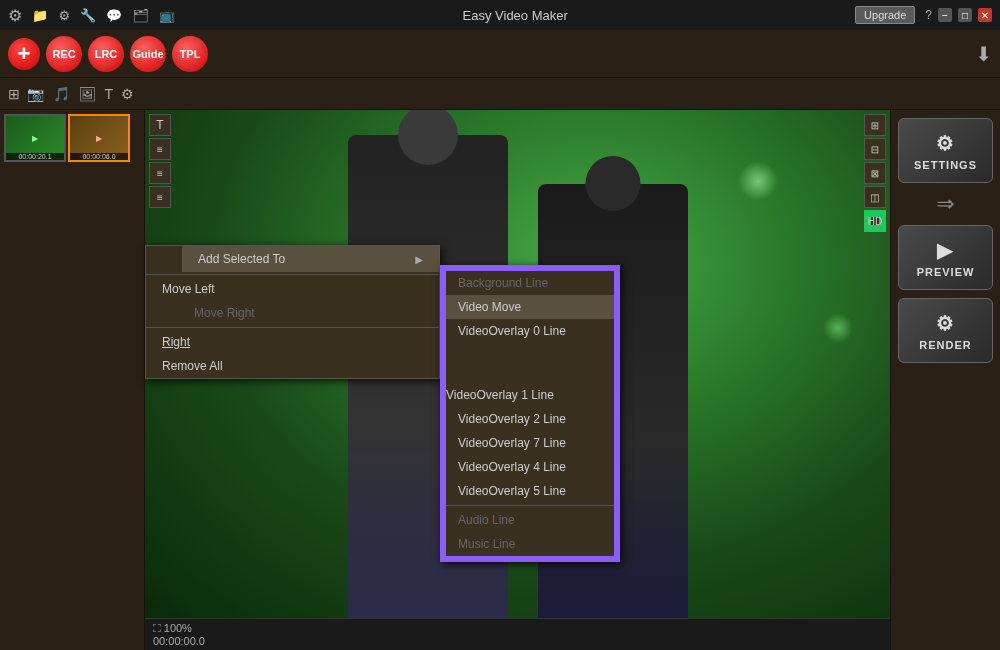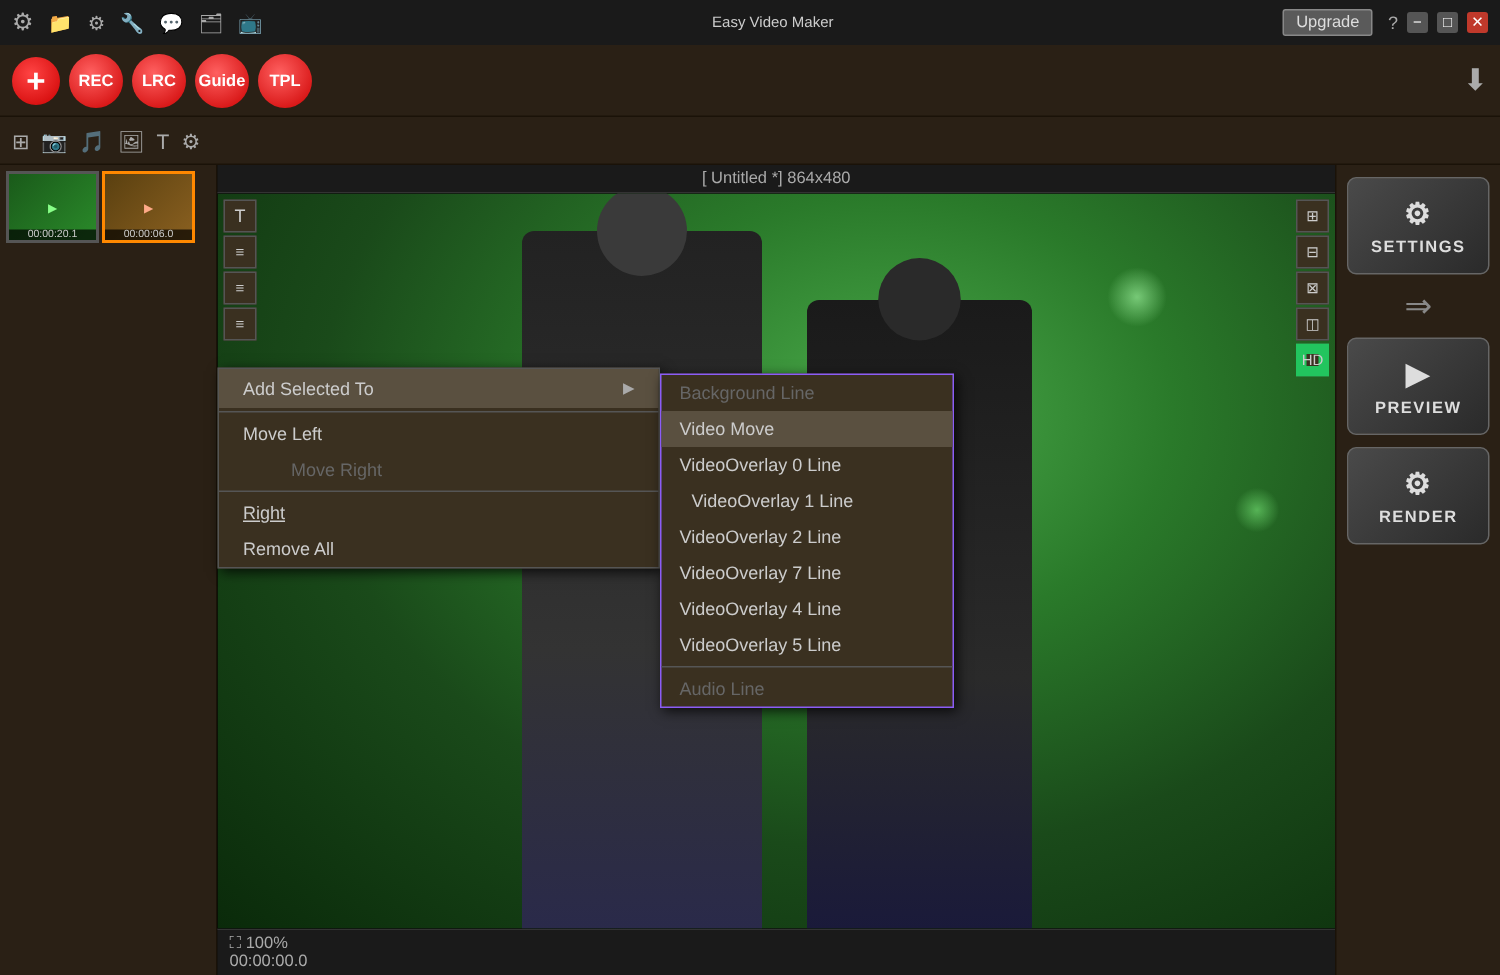--- a/index.html
+++ b/index.html
@@ -1,21 +1,21 @@
 <!DOCTYPE html>
 <html><head>
   <meta charset="utf-8">
   <style>
     * { margin: 0; padding: 0; box-sizing: border-box; }
     body { width: 1000px; height: 650px; overflow: hidden; background: #2a2015; font-family: Arial, sans-serif; font-size: 12px; color: #ccc; }
 
     
     #titlebar { display: flex; align-items: center; justify-content: space-between; background: #1a1a1a; height: 30px; padding: 0 8px; }
     #titlebar .left-icons { display: flex; gap: 10px; align-items: center; }
-    #titlebar .title { color: #ccc; font-size: 10px; }
+    #titlebar .title { color: #ccc; font-size: 13px; }
     #titlebar .win-controls { display: flex; gap: 6px; align-items: center; }
     #titlebar .win-btn { width: 14px; height: 14px; border-radius: 2px; display: flex; align-items: center; justify-content: center; font-size: 10px; cursor: pointer; background: #555; color: #fff; }
     #titlebar .win-btn.close { background: #c0392b; }
 
     
     #toolbar { display: flex; align-items: center; background: #2a2015; height: 48px; padding: 4px 8px; gap: 6px; border-bottom: 1px solid #1a1208; }
     .toolbar-icon { width: 36px; height: 36px; border-radius: 50%; display: flex; align-items: center; justify-content: center; cursor: pointer; font-size: 16px; }
     .toolbar-icon.red { background: radial-gradient(circle at 40% 35%, #ff6060, #cc0000); color: white; font-size: 11px; font-weight: bold; }
     .toolbar-icon.add { background: radial-gradient(circle at 40% 35%, #ff4444, #cc0000); color: white; font-size: 22px; font-weight: bold; width: 32px; height: 32px; }
 
@@ -28,26 +28,26 @@
     
     #left-panel { width: 145px; background: #2a2015; border-right: 1px solid #1a1208; position: relative; }
     #thumbnail-strip { display: flex; padding: 4px; gap: 2px; }
     .thumb { width: 60px; height: 45px; border: 2px solid #555; cursor: pointer; overflow: hidden; position: relative; }
     .thumb.selected { border-color: #ff8800; }
 
     
     #context-menu { position: absolute; left: 145px; top: 135px; width: 295px; background: #3a3020; border: 1px solid #555; z-index: 100; box-shadow: 2px 2px 8px rgba(0,0,0,0.8); }
     .ctx-item { padding: 5px 16px; cursor: pointer; display: flex; align-items: center; justify-content: space-between; white-space: nowrap; }
     .ctx-item.disabled { color: #666; cursor: default; }
-    .ctx-item.hovered { background: #5a5040; }
+    .ctx-item.hovered { background: #5a5040; margin-left: 36px; }
     .ctx-separator { height: 1px; background: #555; margin: 2px 0; }
     .ctx-arrow { color: #aaa; font-size: 10px; }
 
     
-    #submenu { position: absolute; left: 440px; top: 139px; width: 196px; background: #3a3020; border: 1px solid #8b5cf6; z-index: 101; box-shadow: 2px 2px 8px rgba(0,0,0,0.8); }
+    #submenu { position: absolute; left: 440px; top: 155px; width: 180px; background: #3a3020; border: 6px solid #8b5cf6; z-index: 101; box-shadow: 2px 2px 8px rgba(0,0,0,0.8); }
     .sub-item { padding: 5px 12px; cursor: pointer; }
     .sub-item.hovered { background: #5a5040; }
     .sub-item.disabled { color: #666; cursor: default; }
 
     
     #preview-area { flex: 1; background: #000; position: relative; display: flex; flex-direction: column; }
     #preview-header { background: #1a1a1a; padding: 3px 8px; font-size: 11px; color: #aaa; text-align: center; border-bottom: 1px solid #333; }
     #preview-canvas { flex: 1; background: #000; overflow: hidden; position: relative; }
     #preview-footer { background: #1a1a1a; padding: 3px 8px; font-size: 11px; color: #aaa; display: flex; justify-content: space-between; border-top: 1px solid #333; flex-direction: column; }
 
@@ -141,46 +141,46 @@
     <div id="submenu">
       <div class="sub-item disabled" style="padding:5px 12px;color:#666;">
         <span>Background Line</span>
       </div>
       <div class="sub-item hovered" style="padding:5px 12px;background:#5a5040;">
         <span>Video Move</span>
       </div>
       <div class="sub-item" style="padding:5px 12px;">
         <span>VideoOverlay 0 Line</span>
       </div>
-      <div class="sub-item" style="padding:5px 20px;">
+      <div class="sub-item" style="padding:5px 0;margin-top:40px;">
         <span>VideoOverlay 1 Line</span>
       </div>
       <div class="sub-item" style="padding:5px 12px;">
         <span>VideoOverlay 2 Line</span>
       </div>
       <div class="sub-item" style="padding:5px 12px;">
         <span>VideoOverlay 7 Line</span>
       </div>
       <div class="sub-item" style="padding:5px 12px;">
         <span>VideoOverlay 4 Line</span>
       </div>
       <div class="sub-item" style="padding:5px 12px;">
         <span>VideoOverlay 5 Line</span>
       </div>
       <div style="height:1px;background:#555;margin:2px 0;"></div>
       <div class="sub-item disabled" style="padding:5px 12px;color:#666;">
         <span>Audio Line</span>
       </div>
+      <div class="sub-item disabled" style="padding:5px 12px;color:#666;">
+        <span>Music Line</span>
+      </div>
     </div>
   </div>
 
   <div id="preview-area" style="flex:1;background:#000;position:relative;display:flex;flex-direction:column;">
-    <div id="preview-header" style="background:#1a1a1a;padding:3px 8px;font-size:11px;color:#aaa;text-align:center;border-bottom:1px solid #333;">
-      <span>[ Untitled *]  864x480</span>
-    </div>
     <div id="preview-canvas" style="flex:1;background:#000;overflow:hidden;position:relative;">
 
       <div style="position:absolute;left:0;top:0;display:flex;flex-direction:column;gap:2px;padding:4px;z-index:10;">
         <div style="width:22px;height:22px;background:#3a3020;border:1px solid #555;display:flex;align-items:center;justify-content:center;font-size:12px;color:#ccc;cursor:pointer;">T</div>
         <div style="width:22px;height:22px;background:#3a3020;border:1px solid #555;display:flex;align-items:center;justify-content:center;font-size:10px;color:#ccc;cursor:pointer;">≡</div>
         <div style="width:22px;height:22px;background:#3a3020;border:1px solid #555;display:flex;align-items:center;justify-content:center;font-size:10px;color:#ccc;cursor:pointer;">≡</div>
         <div style="width:22px;height:22px;background:#3a3020;border:1px solid #555;display:flex;align-items:center;justify-content:center;font-size:10px;color:#ccc;cursor:pointer;">≡</div>
       </div>
 
       <div style="width:100%;height:100%;background:radial-gradient(ellipse at 60% 30%, #4aaa4a 0%, #2a7a2a 30%, #1a4a1a 60%, #0a2a0a 100%);position:relative;">

